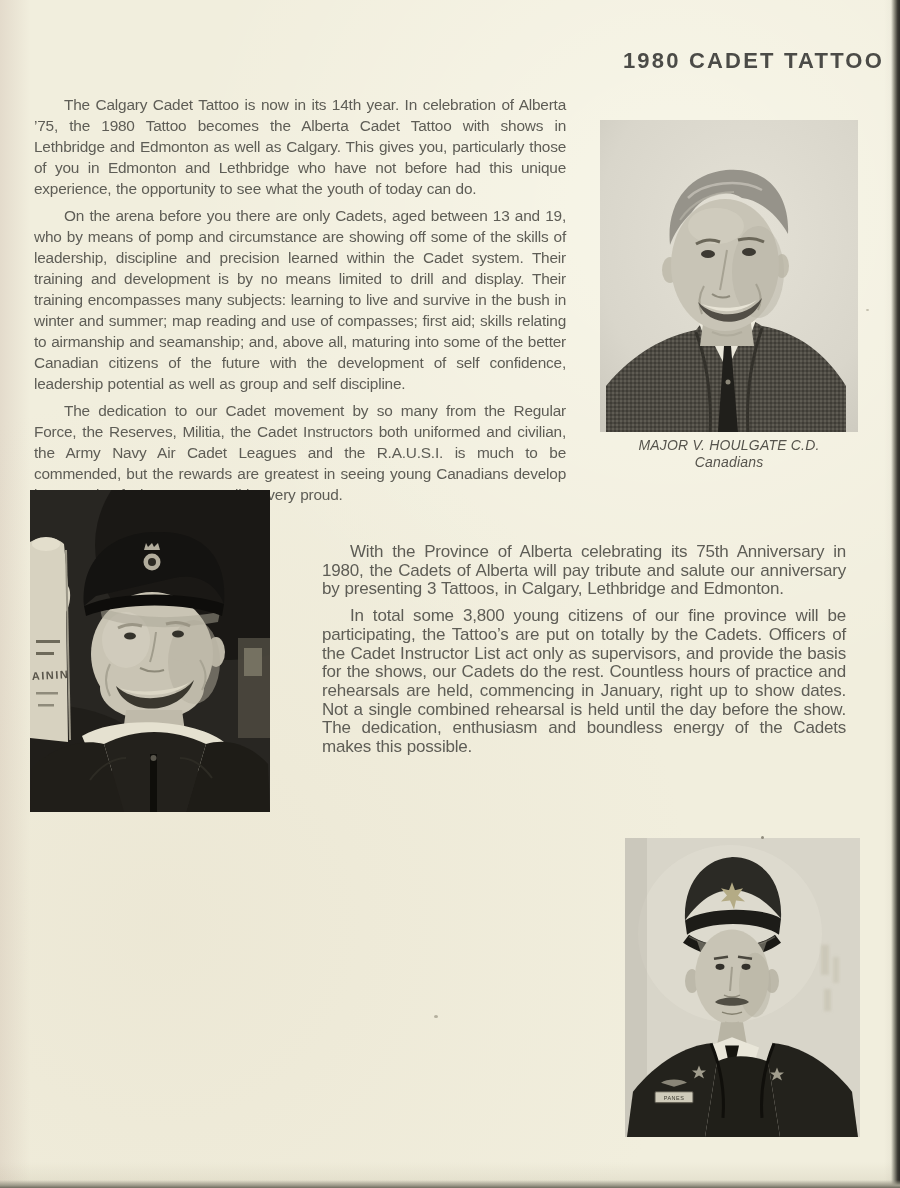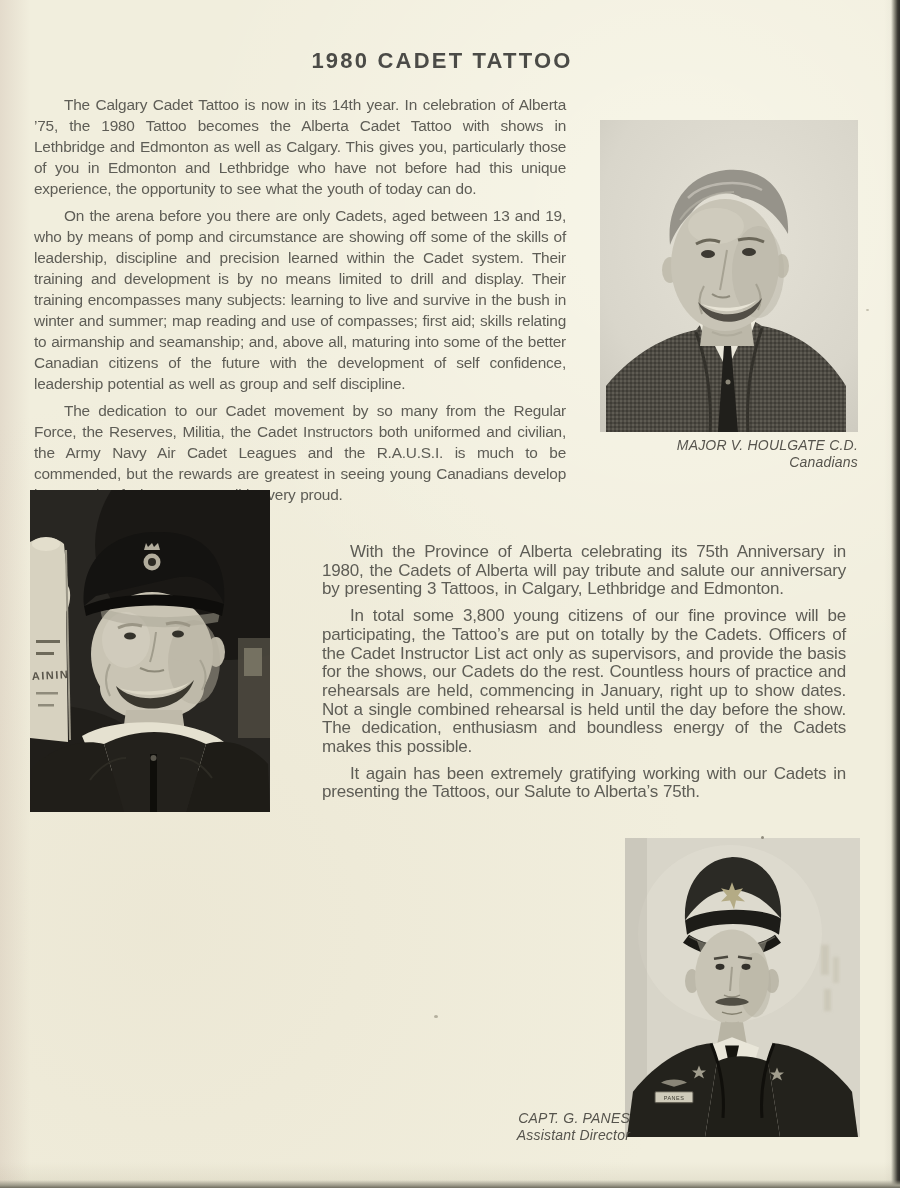--- a/index.html
+++ b/index.html
@@ -10,34 +10,34 @@
       radial-gradient(circle at 75% 18%, rgba(255,255,246,.45), rgba(255,255,246,0) 42%),
       radial-gradient(circle at 18% 78%, rgba(219,209,184,.22), rgba(219,209,184,0) 45%),
       linear-gradient(90deg, rgba(198,178,166,.32) 0px, rgba(198,178,166,0) 30px),
       linear-gradient(270deg, rgba(168,163,148,.22) 0px, rgba(168,163,148,0) 16px),
       linear-gradient(0deg, rgba(188,183,158,.30) 0px, rgba(188,183,158,0) 26px),
       #f1eedd;
     color:#5e5d56;
   }
   .title{
     position:absolute;left:0;top:48px;width:884px;margin:0;
-    text-align:center;font-size:22px;font-weight:bold;letter-spacing:2.2px;color:#4b4b47;
+    text-align:right;font-size:22px;font-weight:bold;letter-spacing:2.2px;color:#4b4b47;
   }
   .col{position:absolute;text-align:justify;letter-spacing:-0.2px;word-spacing:.5px;}
   .col p{margin:0;}
   .col-left{left:34px;top:94px;width:532px;font-size:15.4px;line-height:21px;}
   .col-left p{text-indent:30px;margin-bottom:6px;}
   .col-right{left:322px;top:543px;width:524px;font-size:17px;line-height:18.7px;}
   .col-right p{text-indent:28px;margin-bottom:8px;}
   .photo{position:absolute;margin:0;padding:0;}
   .photo svg{display:block;width:100%;height:100%;}
   .photo-houlgate{left:600px;top:120px;width:258px;height:312px;}
   .photo-mcdonald{left:30px;top:490px;width:240px;height:322px;}
   .photo-panes{left:625px;top:838px;width:235px;height:299px;}
-  .caption{position:absolute;text-align:right;font-style:italic;font-size:14px;line-height:16.5px;color:#56544d;letter-spacing:.2px;}
+  .caption{position:absolute;text-align:center;font-style:italic;font-size:14px;line-height:16.5px;color:#56544d;letter-spacing:.2px;}
   .cap-houlgate{left:600px;top:437px;width:258px;}
   .cap-mcdonald{left:30px;top:816px;width:240px;}
   .cap-panes{left:480px;top:1110px;width:150px;}
   .edge-right{position:absolute;top:0;right:0;width:9px;height:100%;
     background:linear-gradient(90deg, rgba(58,56,50,0) 0%, #8a887b 40%, #3a3832 75%, #2b2a26 100%);}
   .edge-bottom{position:absolute;left:0;bottom:0;width:100%;height:8px;
     background:linear-gradient(180deg, rgba(120,118,105,0) 0%, #a09d8d 65%, #6f6d60 100%);}
   .speck{position:absolute;border-radius:50%;}
   .speck-a{left:434px;top:1015px;width:4px;height:3px;background:#b4af9e;}
   .speck-b{left:761px;top:836px;width:3px;height:3px;background:#908c7e;}
@@ -160,21 +160,20 @@
       <rect x="120" y="264" width="7" height="58" fill="#0f0e0a"></rect>
       <circle cx="123.5" cy="268" r="3" fill="#59564c"></circle>
       <path d="M60,290 C70,276 84,268 96,268" stroke="#2d2b24" stroke-width="2" fill="none"></path>
       <path d="M182,288 C172,274 160,268 150,268" stroke="#2d2b24" stroke-width="2" fill="none"></path>
     </svg>
   </figure>
 
   <div class="col col-right">
     <p>With the Province of Alberta celebrating its 75th Anniversary in 1980, the Cadets of Alberta will pay tribute and salute our anniversary by presenting 3 Tattoos, in Calgary, Lethbridge and Edmonton.</p>
     <p>In total some 3,800 young citizens of our fine province will be participating, the Tattoo’s are put on totally by the Cadets. Officers of the Cadet Instructor List act only as supervisors, and provide the basis for the shows, our Cadets do the rest. Countless hours of practice and rehearsals are held, commencing in January, right up to show dates. Not a single combined rehearsal is held until the day before the show. The dedication, enthusiasm and boundless energy of the Cadets makes this possible.</p>
-    <p>It again has been extremely gratifying working with our Cadets in presenting the Tattoos, our Salute to Alberta’s 75th.</p>
   </div>
 
   <figure class="photo photo-panes" aria-label="black-and-white portrait of a mustached officer in a peaked cap with maple leaf badge and dark uniform">
     <svg viewBox="0 0 235 297" preserveAspectRatio="none">
       <defs>
         <filter id="blur1">
             <feGaussianBlur stdDeviation="1.6"></feGaussianBlur>
           </filter>
       </defs>
       <rect width="235" height="297" fill="#d8d5c9"></rect>
@@ -217,24 +216,20 @@
       <path d="M80,297 L92,222 C107,214 128,216 143,222 L155,297 Z" fill="#201f19"></path>
       <path d="M86,204 C96,228 100,252 98,278" stroke="#100f0b" stroke-width="3" fill="none"></path>
       <path d="M149,204 C139,228 135,252 137,278" stroke="#100f0b" stroke-width="3" fill="none"></path>
       <polygon points="74,226 76,231 81,231 77,234 79,239 74,236 69,239 71,234 67,231 72,231" fill="#a29e8e"></polygon>
       <polygon points="152,228 154,233 159,233 155,236 157,241 152,238 147,241 149,236 145,233 150,233" fill="#a29e8e"></polygon>
       <path d="M36,243 C42,239 56,239 62,243 L49,247 Z" fill="#8a8678"></path>
       <rect x="30" y="252" width="38" height="11" rx="1" fill="#cfcbba" stroke="#535046" stroke-width="1"></rect>
       <text x="49" y="260.5" font-size="5.5" text-anchor="middle" fill="#3b392f" letter-spacing=".5">PANES</text>
     </svg>
   </figure>
-  <figcaption class="caption cap-panes">
-    <div>CAPT. G. PANES</div>
-    <div>Assistant Director</div>
-  </figcaption>
 
   <span class="speck speck-a"></span>
   <span class="speck speck-b"></span>
   <span class="speck speck-c"></span>
 
   <div class="edge-right"></div>
   <div class="edge-bottom"></div>
 </div>
 
 </body></html>

